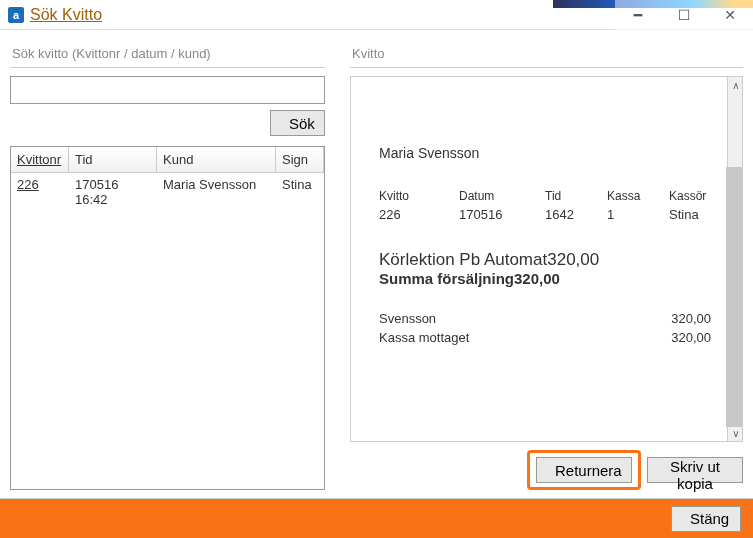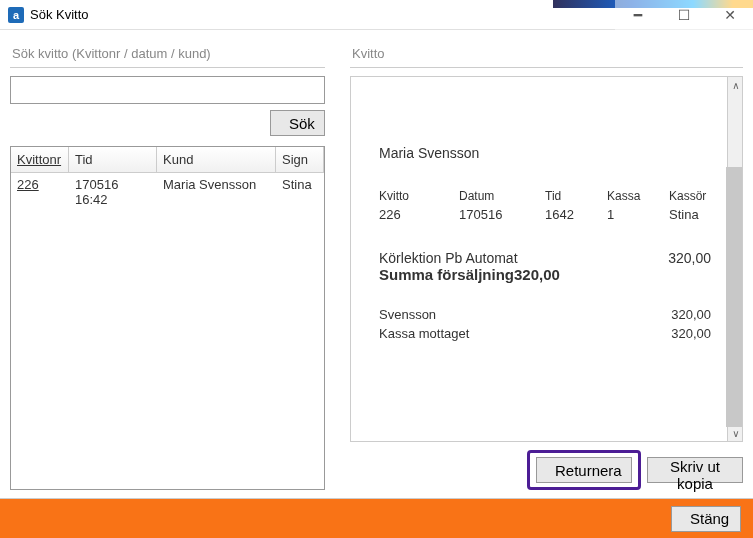--- a/index.html
+++ b/index.html
@@ -1,21 +1,21 @@
 <!DOCTYPE html>
 <html><head>
 <meta charset="utf-8">
 <style>
   * { box-sizing: border-box; margin: 0; padding: 0; }
   body { font-family: "Segoe UI", Arial, sans-serif; font-size: 13px; background: #fff; color: #333; width: 753px; height: 538px; overflow: hidden; position: relative; }
   
   .titlebar { height: 30px; background: #fff; border-bottom: 1px solid #e0e0e0; display: flex; align-items: center; padding: 0 8px; position: relative; }
   .titlebar-bg { position: absolute; top: 0; right: 0; height: 8px; width: 200px; background: linear-gradient(90deg, #1a1a4a 0%, #0055cc 40%, #00aaff 70%, #ffaa00 90%); opacity: 0.9; }
   .app-icon { width: 16px; height: 16px; background: #1e6bb8; display: inline-flex; align-items: center; justify-content: center; color: #fff; font-weight: bold; font-size: 11px; border-radius: 2px; margin-right: 6px; }
-  .titlebar-text { font-size: 13px; color: #000000; }
+  .titlebar-text { font-size: 16px; color: #a16207; text-decoration: underline; }
   .titlebar-controls { position: absolute; right: 0; top: 0; display: flex; height: 30px; }
   .titlebar-btn { width: 46px; height: 30px; display: flex; align-items: center; justify-content: center; font-size: 14px; color: #555; cursor: pointer; background: rgba(255,255,255,0.5); }
   
   .content { padding: 10px 10px 0 10px; display: flex; gap: 25px; height: 460px; }
   
   .left-panel { width: 370px; display: flex; flex-direction: column; }
   .right-panel { flex: 1; display: flex; flex-direction: column; }
   
   .section-header { 
     color: #888; 
@@ -76,29 +76,29 @@
   .receipt-customer { font-size: 14px; margin-bottom: 28px; margin-top: 50px; }
   .receipt-columns { display: flex; gap: 20px; font-size: 12px; margin-bottom: 4px; }
   .receipt-col { min-width: 42px; }
   .rc-kvitto { width: 60px; }
   .rc-datum { width: 66px; }
   .rc-tid { width: 42px; }
   .rc-kassa { width: 42px; }
   .rc-kassor { flex: 1; }
   .receipt-values { display: flex; gap: 20px; font-size: 13px; margin-bottom: 28px; }
   
-  .receipt-line { display: flex; justify-content: space-between; font-size: 14px; }
+  .receipt-line { display: flex; justify-content: flex-start; font-size: 17px; }
   .receipt-sub { font-size: 12px; padding-left: 14px; margin-top: 2px; margin-bottom: 24px; }
   
   .receipt-total { display: flex; justify-content: flex-start; font-weight: bold; font-size: 15px; margin-bottom: 24px; }
   
   .receipt-payment { display: flex; justify-content: space-between; font-size: 13px; margin-bottom: 4px; }
   
   .right-buttons { display: flex; justify-content: flex-end; gap: 6px; padding: 8px 0 0 0; }
-  .return-btn-wrap { border: 3px solid #4c1d95; padding: 4px 6px; border-radius: 4px; }
+  .return-btn-wrap { border: 3px solid #f97316; padding: 4px 6px; border-radius: 4px; }
   .return-btn { width: 96px; }
   .print-btn { width: 96px; margin-top: 7px; margin-bottom: 7px; }
   
   .footer { position: absolute; bottom: 0; left: 0; right: 0; height: 40px; border-top: 1px solid #ccc; display: flex; justify-content: flex-end; align-items: center; padding: 0 12px; background: #f97316; }
   .close-btn { width: 70px; }
 </style>
 </head>
 <body>
 
 <div class="titlebar">

